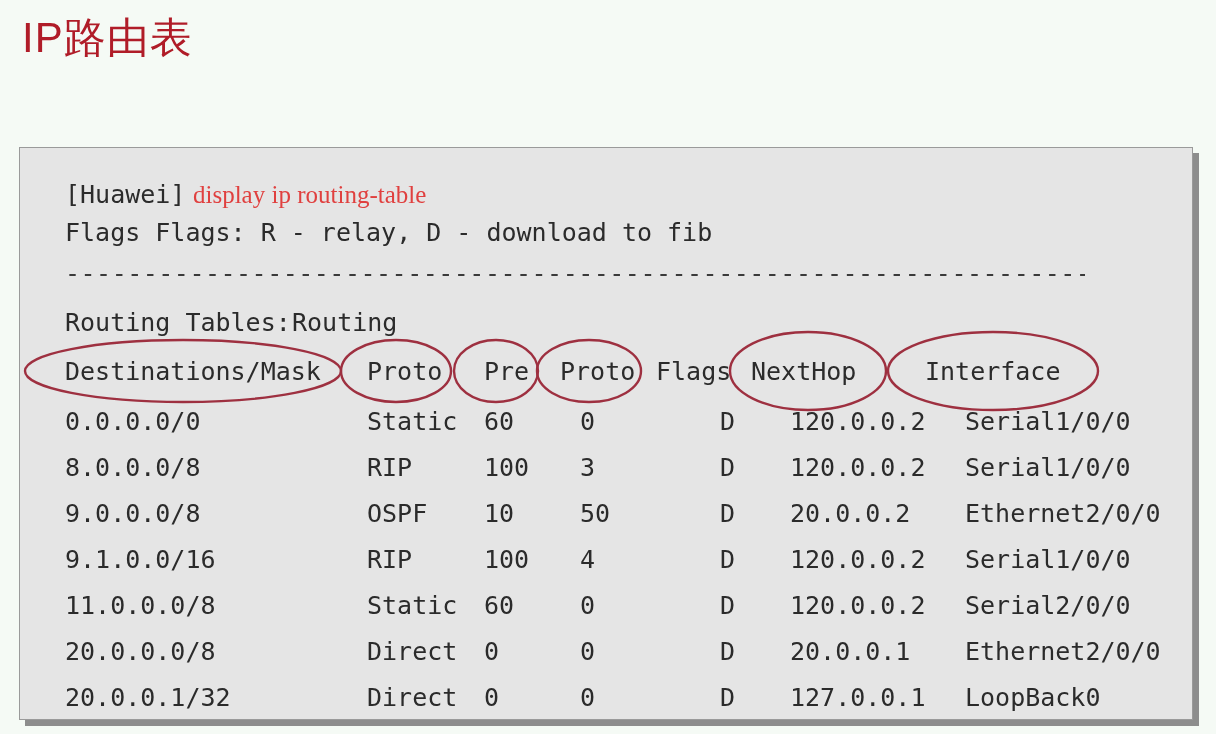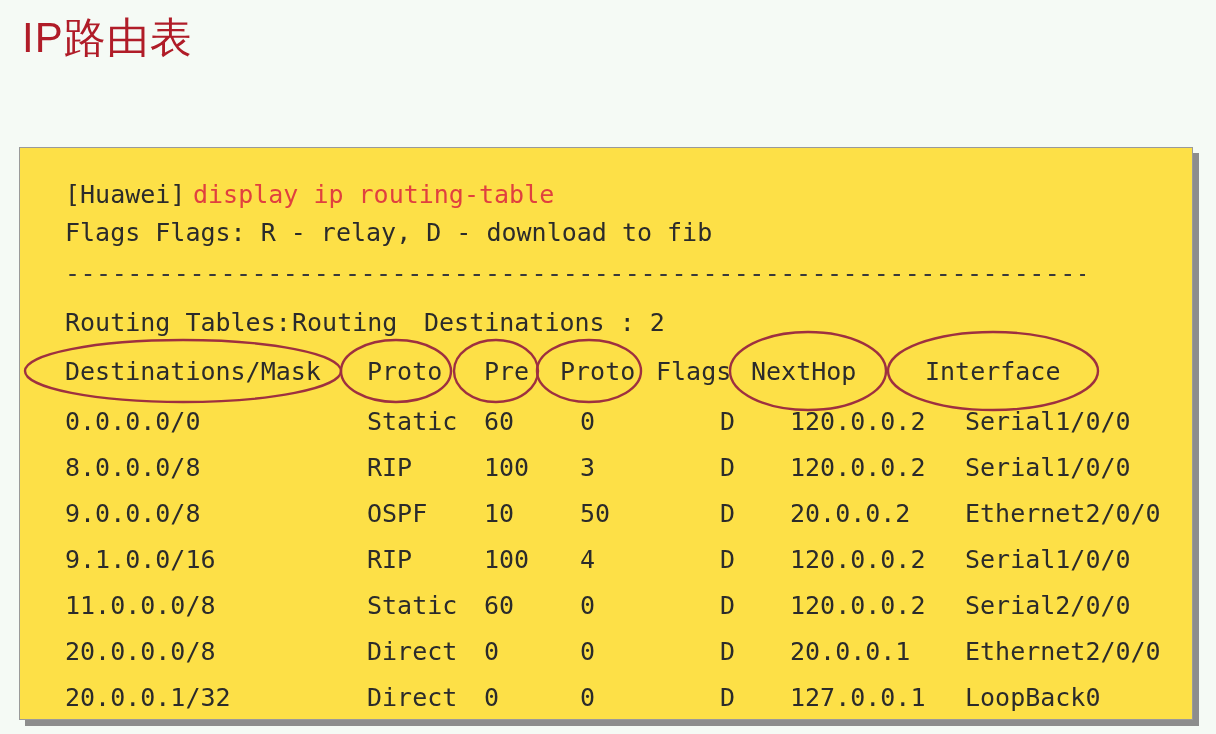--- a/index.html
+++ b/index.html
@@ -29,21 +29,21 @@
     white-space: nowrap;
   }
 
   
   #terminal-panel {
     position: absolute;
     left: 19px;
     top: 147px;
     width: 1174px;
     height: 573px;
-    background: #fde047;
+    background: #e5e5e5;
     border: 1px solid #9a9a9a;
     box-shadow: 6px 6px 0 0 #8d8d8d;
     box-sizing: border-box;
     overflow: hidden;
   }
 
   #terminal-text {
     position: absolute;
     left: 0;
     top: 0;
@@ -98,33 +98,32 @@
 </head>
 <body>
 
 <div id="slide-title">IP路由表</div>
 
 <div id="terminal-panel">
   <div id="terminal-text">
 
     <div class="term-line" style="top:24px;">
       <span class="seg dim" style="left:45px;">[Huawei]</span>
-      <span class="seg red-cmd" style="left:173px;">display ip routing-table</span>
+      <span class="seg red-cmd" style="left:173px;font-family:Liberation Serif, serif;">display ip routing-table</span>
     </div>
 
     <div class="term-line" style="top:62px;">
       <span class="seg" style="left:45px;">Flags Flags: R - relay, D - download to fib</span>
     </div>
 
     <div class="rule-line" style="top:103px; left:45px; width:1020px;">------------------------------------------------------------------</div>
 
     <div class="term-line" style="top:152px;">
       <span class="seg" style="left:45px;">Routing Tables:</span>
       <span class="seg" style="left:272px;">Routing</span>
-      <span class="seg" style="left:404px;">Destinations : 2</span>
     </div>
 
     <div class="term-line" style="top:201px;">
       <span class="seg" style="left:45px;">Destinations/Mask</span>
       <span class="seg" style="left:347px;">Proto</span>
       <span class="seg" style="left:464px;">Pre</span>
       <span class="seg" style="left:540px;">Proto</span>
       <span class="seg" style="left:636px;">Flags</span>
       <span class="seg" style="left:731px;">NextHop</span>
       <span class="seg" style="left:905px;">Interface</span>

